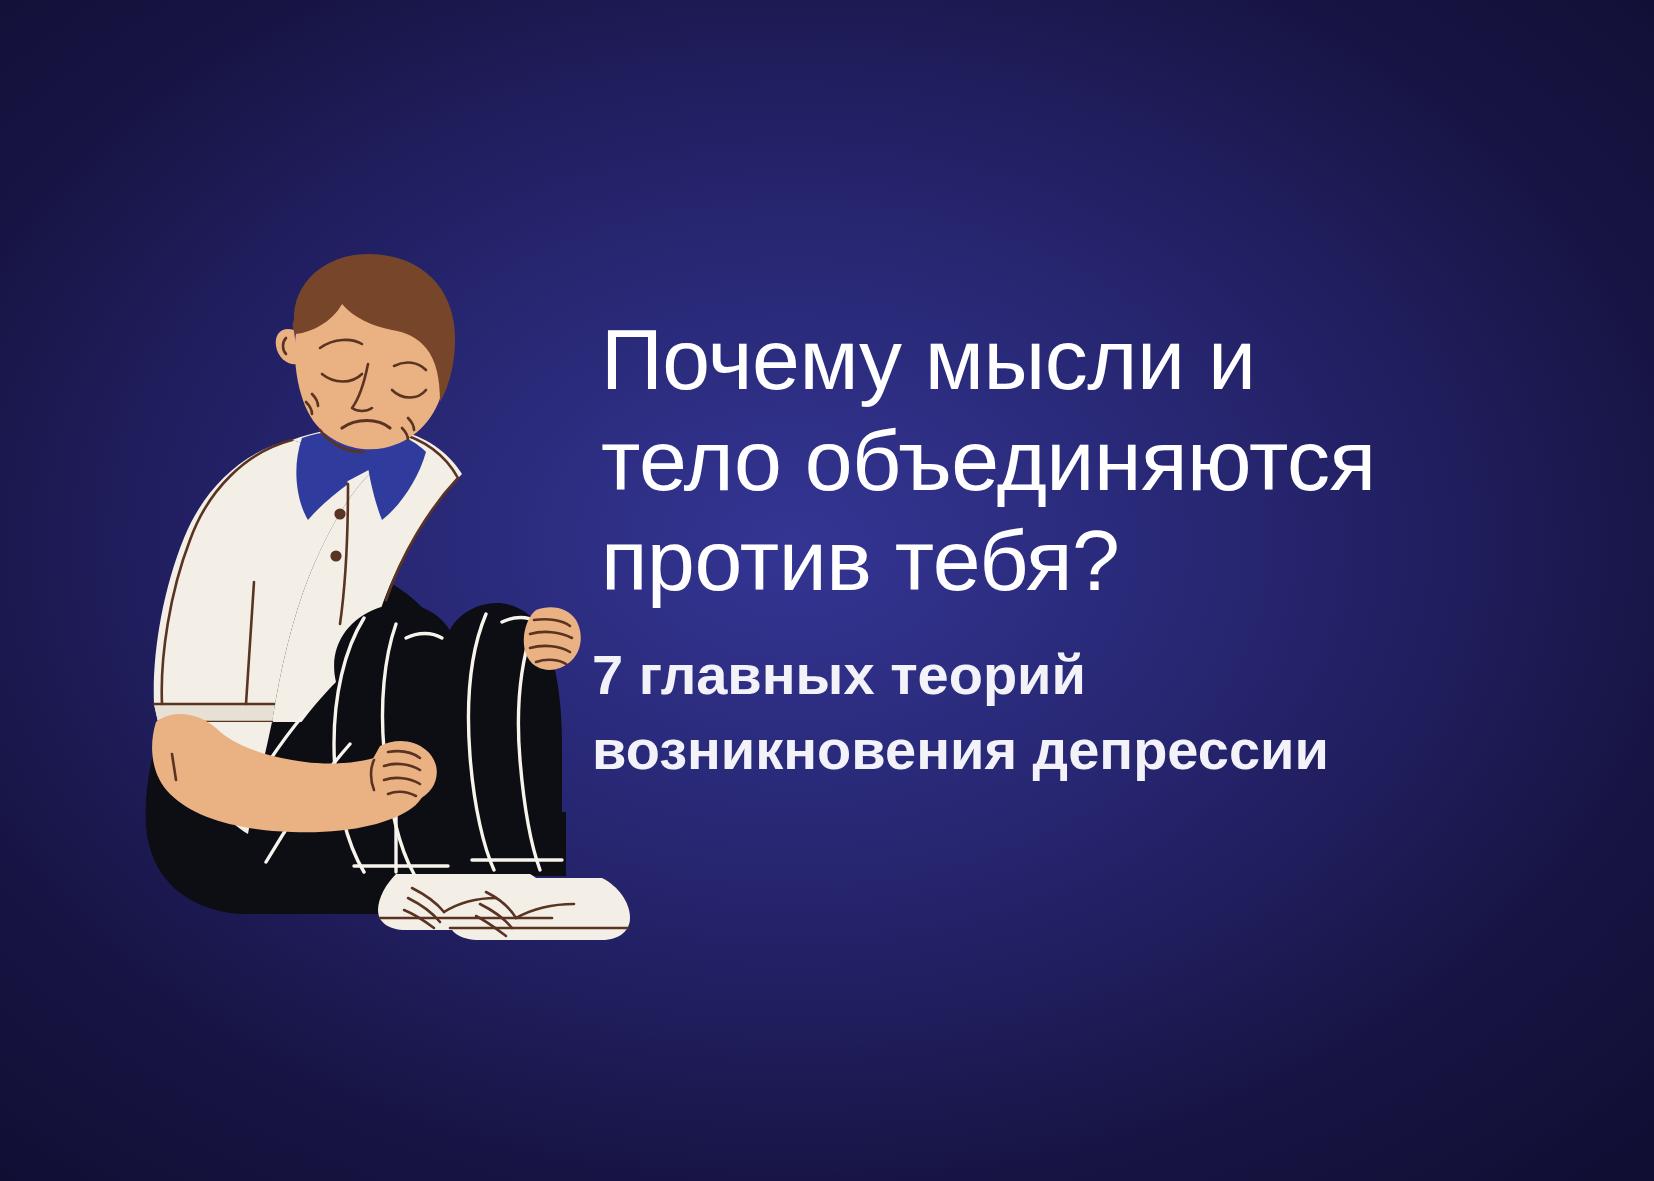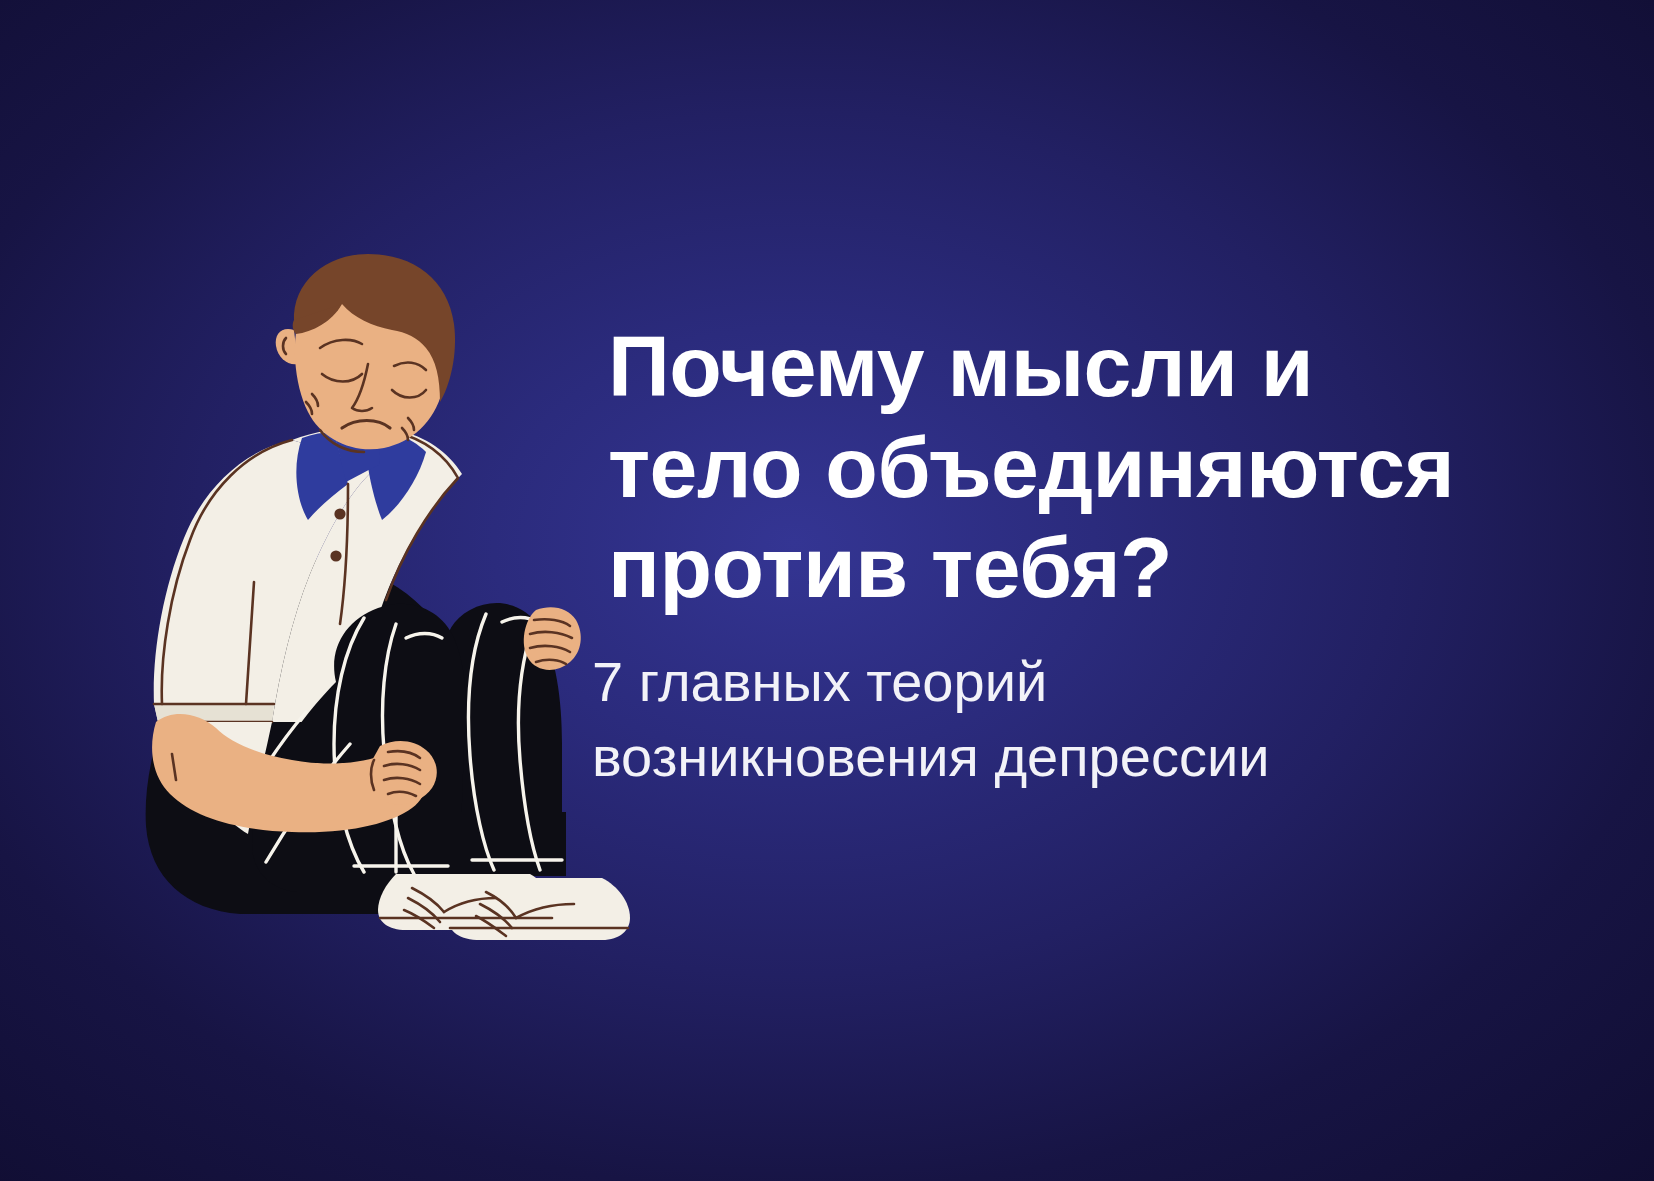--- a/index.html
+++ b/index.html
@@ -39,36 +39,36 @@
 
   
   #text-block {
     position: absolute;
     left: 592px;
     top: 300px;
     width: 1010px;
   }
 
   #headline {
-    margin: 16px;
+    margin: 9px;
     color: #ffffff;
     font-size: 86px;
     line-height: 1.17;
-    font-weight: 700;
+    font-weight: 400;
     letter-spacing: -0.5px;
     white-space: pre-line;
     text-rendering: optimizeLegibility;
   }
 
   #subheadline {
     margin: 26px 0 0 0;
     color: #f2f2f8;
     font-size: 56px;
     line-height: 1.35;
-    font-weight: 400;
+    font-weight: 700;
     white-space: pre-line;
   }
 </style>
 </head>
 <body>
 
 <div id="poster">
 
   <div id="illustration">
     <svg viewBox="0 0 540 700" xmlns="http://www.w3.org/2000/svg">

